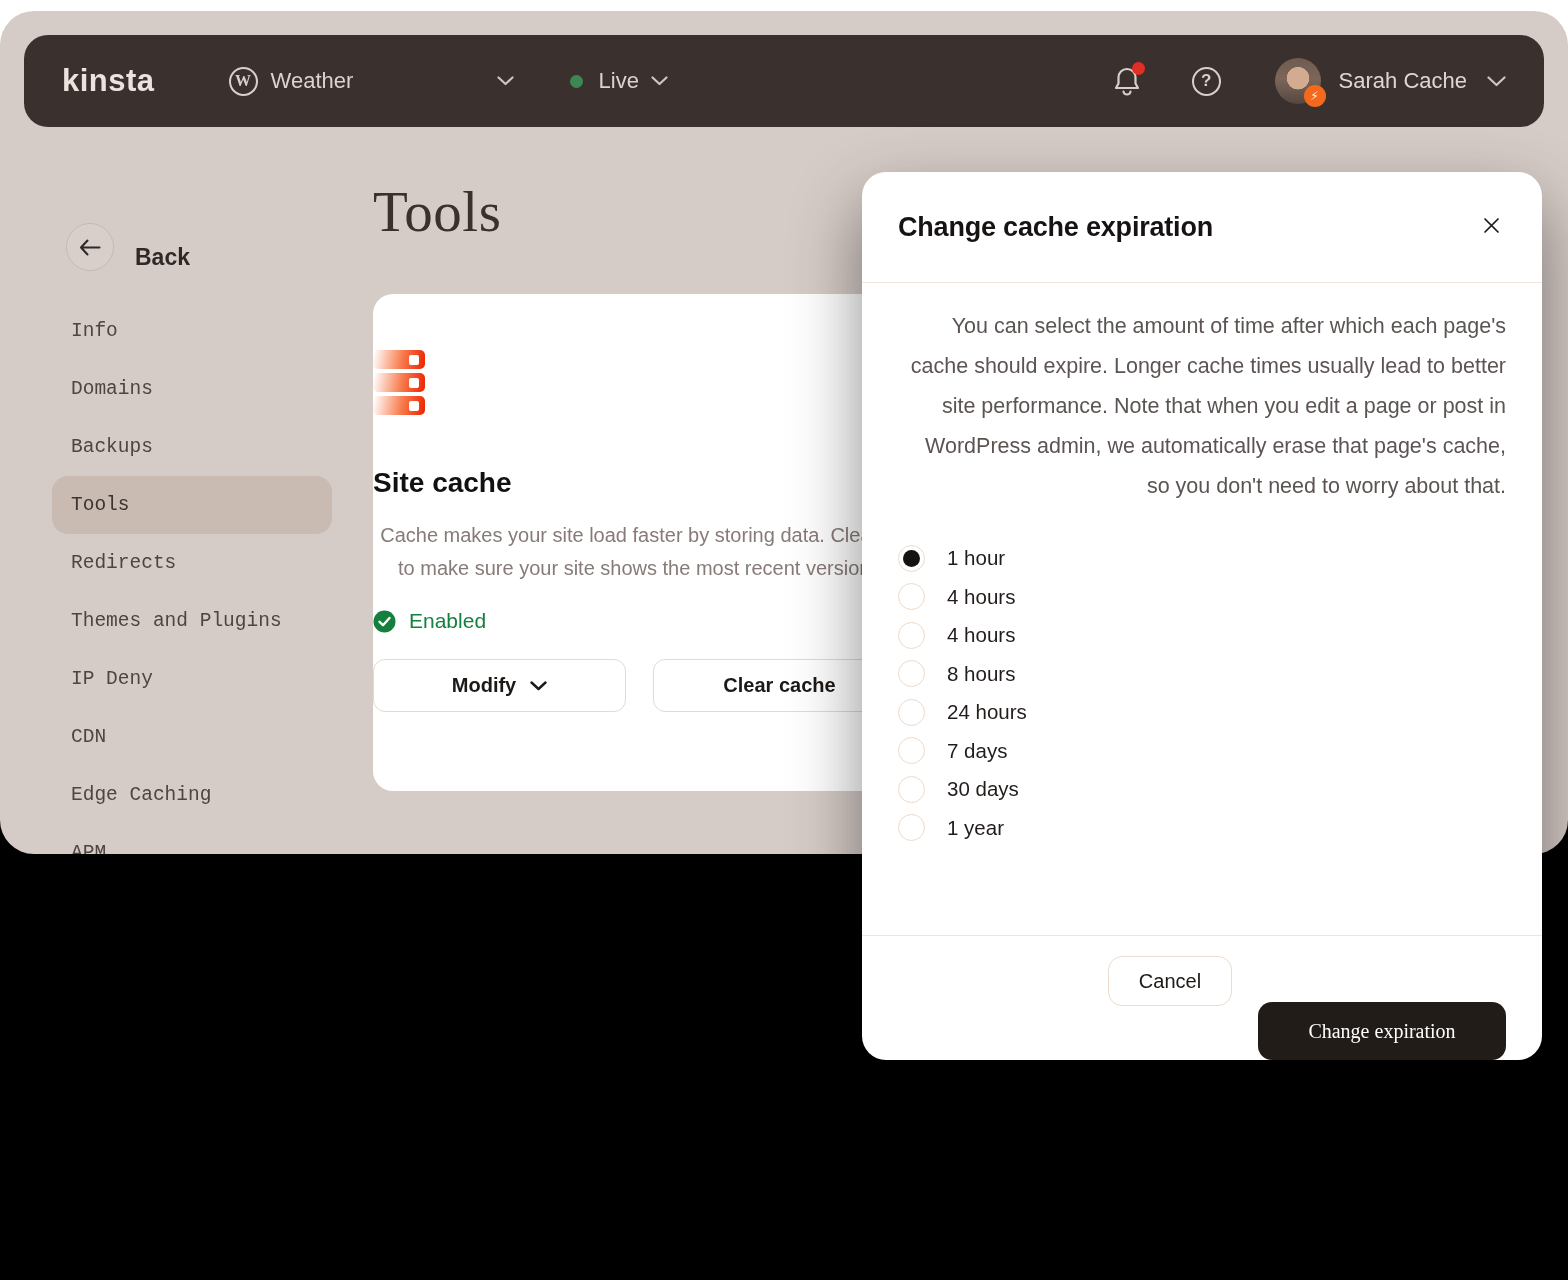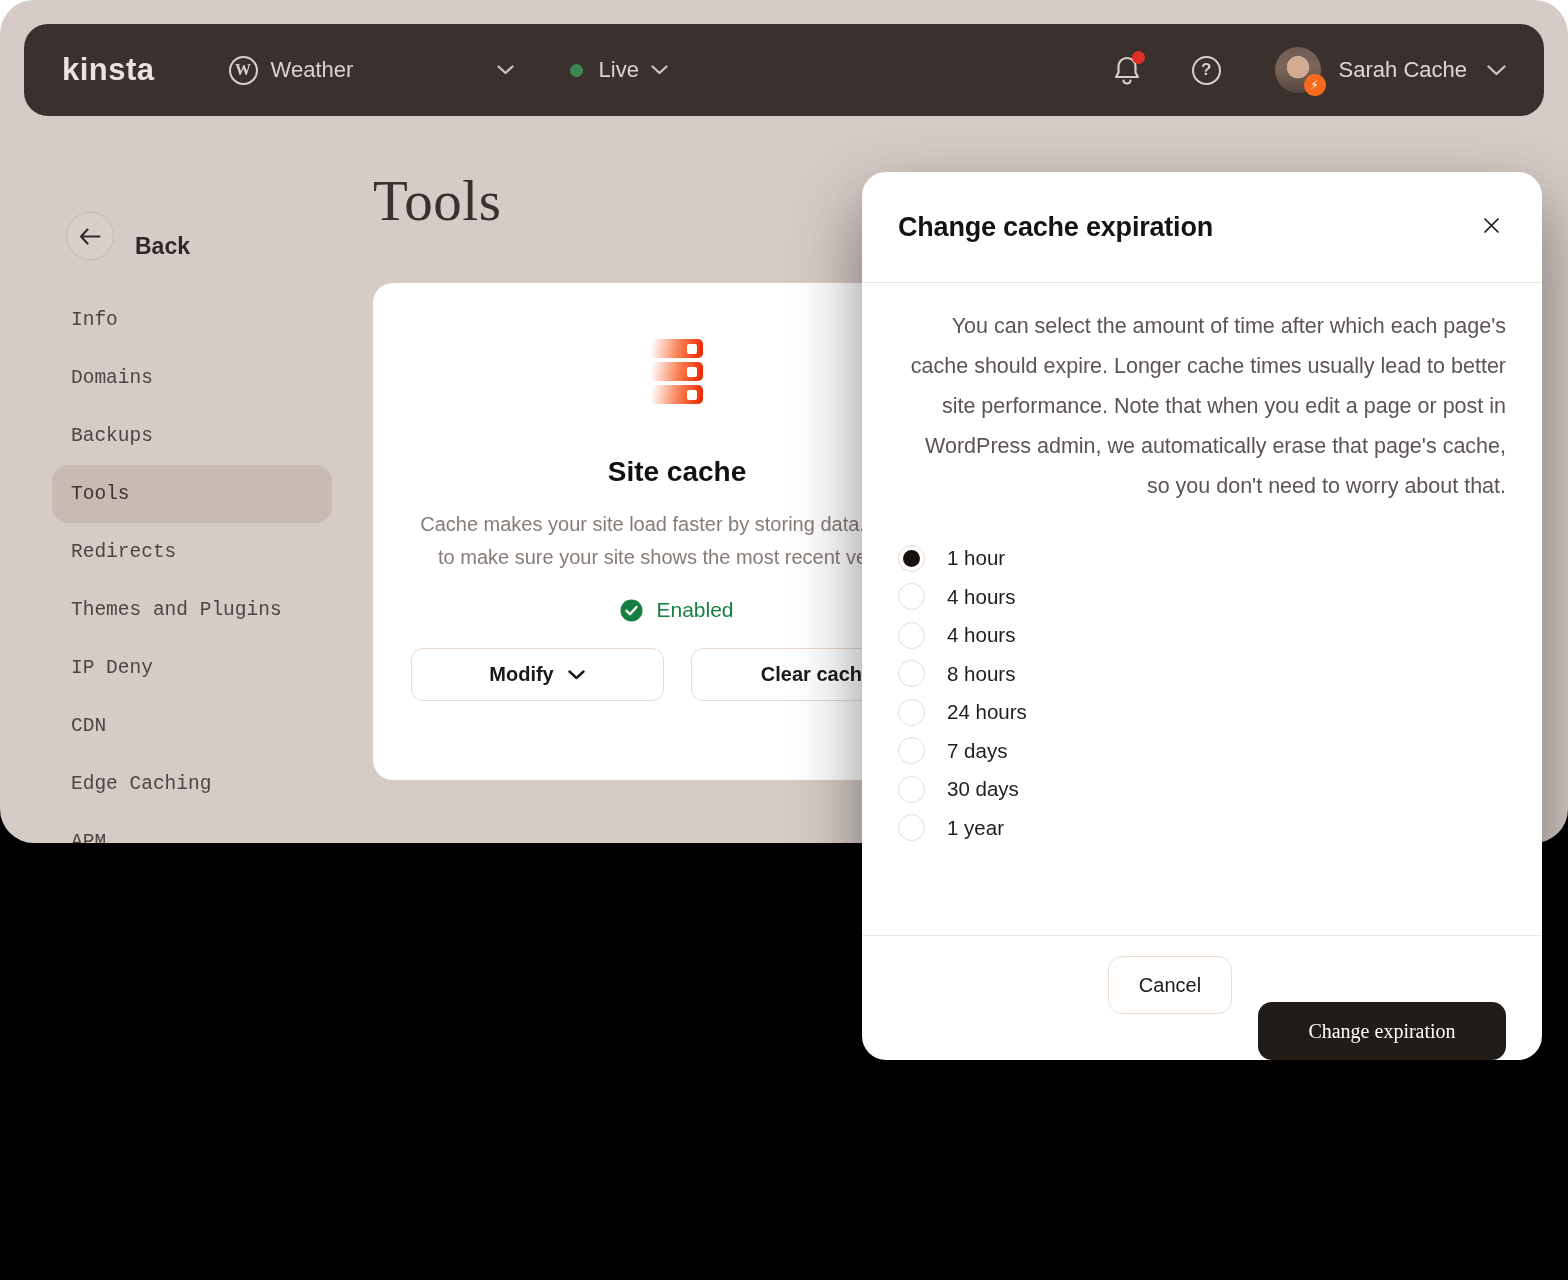--- a/index.html
+++ b/index.html
@@ -7,21 +7,21 @@
   body {
     position:relative;
     background:#ffffff;
     font-family:"Liberation Sans","DejaVu Sans",sans-serif;
     overflow:hidden;
     color:#2e2927;
   }
   
   .black-bg { position:absolute; left:0; top:780px; right:0; bottom:0; background:#000; }
   .canvas {
-    position:absolute; left:0; top:0; width:1568px; height:843px;
+    position:absolute; left:0; top:11px; width:1568px; height:843px;
     background:#d6ccc7; border-radius:34px; overflow:hidden;
   }
   
   .navbar {
     position:absolute; left:24px; top:24px; width:1520px; height:92px;
     background:#3a312e; border-radius:24px;
     display:flex; align-items:center; padding:0 38px;
   }
   .logo { font-size:31px; font-weight:700; letter-spacing:.5px; color:#ece3de; }
   .site-select { margin-left:74px; display:flex; align-items:center; width:285px; cursor:pointer; }
@@ -74,21 +74,21 @@
   
   .page-title {
     position:absolute; left:373px; top:168px;
     font-family:"Liberation Serif","DejaVu Serif",serif; font-weight:500;
     font-size:57px; color:#38312e; letter-spacing:.5px;
   }
   
   .card {
     position:absolute; left:373px; top:283px; width:608px; height:497px;
     background:#fff; border-radius:20px;
-    display:flex; flex-direction:column; align-items:center;
+    display:flex; flex-direction:column; 
   }
   .cache-icon { margin-top:56px; display:flex; flex-direction:column; gap:4px; }
   .cache-bar {
     position:relative; width:52px; height:19px; border-radius:5px;
     background:linear-gradient(100deg, rgba(248,90,40,0) 2%, #f87c4e 55%, #ee2c09 95%);
   }
   .cache-bar::after {
     content:""; position:absolute; right:6px; top:50%; transform:translateY(-50%);
     width:10px; height:10px; background:#fff; border-radius:2px;
   }
@@ -127,21 +127,21 @@
   }
   .option-row.selected .radio::after {
     content:""; width:17px; height:17px; border-radius:50%; background:#161211;
   }
   .option-label { margin-left:22px; font-size:20.5px; color:#221d1b; }
   .modal-footer {
     margin-top:auto; border-top:1px solid #f1e4dc;
     padding:20px 36px 0; display:flex; justify-content:flex-end; gap:26px;
   }
   .btn-cancel {
-    width:124px; height:58px; background:#fff; border:1.5px solid #eddccd; border-radius:14px;
+    width:124px; height:50px; background:#fff; border:1.5px solid #eddccd; border-radius:14px;
     font-size:20px; font-weight:500; color:#1d1916; cursor:pointer; font-family:inherit;
   }
   .btn-confirm {
     width:248px; height:58px; background:#221c19; border:none; border-radius:14px;
     font-size:20px; font-weight:500; color:#ffffff; cursor:pointer; font-family:Liberation Serif, serif;margin-top:46px;
   }
   svg { display:block; }
 </style>
 </head>
 <body>

